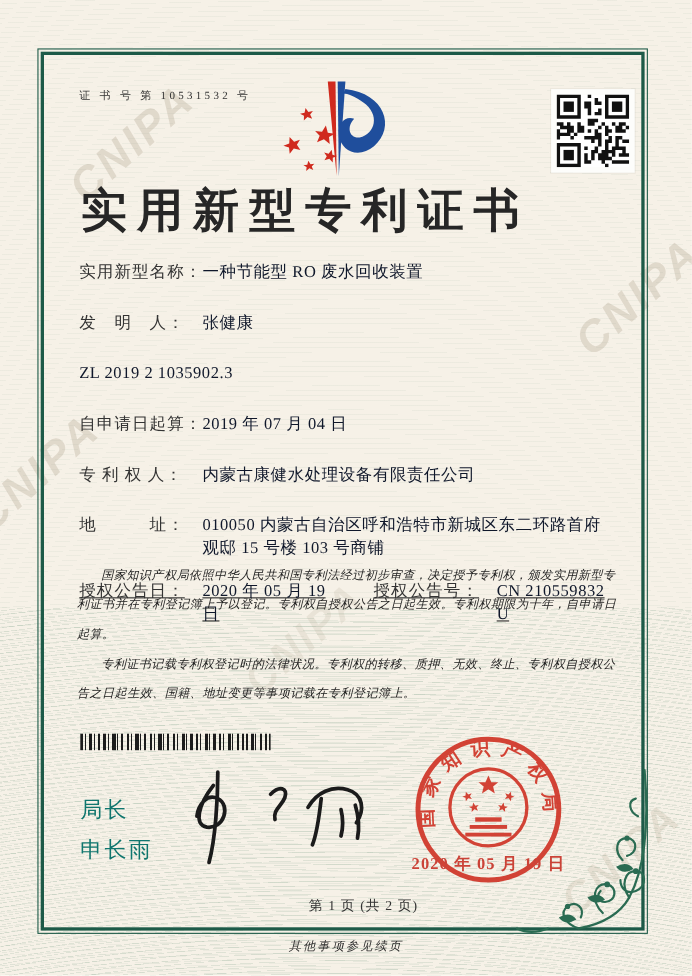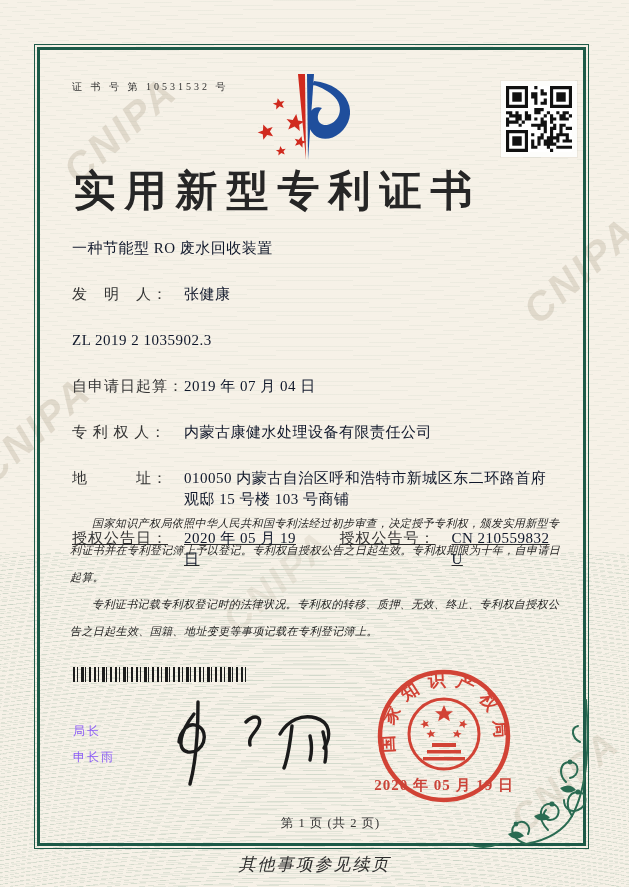--- a/index.html
+++ b/index.html
@@ -70,34 +70,34 @@
     font-size:11px;line-height:27px;font-style:italic;color:#1f1f1f;letter-spacing:0.4px;
   }
   .paras p{margin:0;text-indent:2em;}
   .barcode{
     position:absolute;left:73px;top:667px;width:173px;height:15px;
     background:repeating-linear-gradient(90deg,
       #1c1c1c 0 2px,transparent 2px 4px,#1c1c1c 4px 5px,transparent 5px 8px,
       #1c1c1c 8px 11px,transparent 11px 12px,#1c1c1c 12px 13px,transparent 13px 16px,
       #1c1c1c 16px 18px,transparent 18px 21px);
   }
-  .officer{position:absolute;left:73px;top:723px;font-size:12px;letter-spacing:2px;color:#8b5cf6;}
+  .officer{position:absolute;left:73px;top:723px;font-size:20px;letter-spacing:2px;color:#0f766e;}
   .officer .line{margin-bottom:9px;}
   .signature{position:absolute;left:160px;top:692px;}
   .seal{position:absolute;left:372px;top:664px;}
   .seal-arc-text{font-size:17.5px;font-weight:bold;letter-spacing:9px;fill:#d03527;}
   .seal-date{font-size:15px;font-weight:bold;fill:#c8352a;letter-spacing:1px;}
   .corner-flourish{position:absolute;left:468px;top:698px;z-index:2;pointer-events:none;}
   .page-num{
     position:absolute;left:16px;top:815px;width:629px;text-align:center;
     font-size:12.5px;color:#333;letter-spacing:1px;z-index:3;
   }
   .footer-note{
     position:absolute;left:0;top:853px;width:629px;text-align:center;
-    font-size:17px;font-style:italic;color:#2d2d2d;letter-spacing:2px;z-index:3;
+    font-size:11px;font-style:italic;color:#2d2d2d;letter-spacing:2px;z-index:3;
   }
 </style>
 </head>
 <body>
 
 <div class="page">
 
   <div class="waves-soft"></div>
   <div class="waves-strong"></div>
 
@@ -146,20 +146,21 @@
             <rect x="6" y="48" width="9" height="9"></rect>
           <path id="qr-mods" d="M27,0h3v3h-3zM33,3h3v3h-3zM24,6h3v3h-3zM27,6h3v3h-3zM33,6h3v3h-3zM36,6h3v3h-3zM24,9h3v3h-3zM27,9h3v3h-3zM27,12h3v3h-3zM36,12h3v3h-3zM27,15h3v3h-3zM33,15h3v3h-3zM36,15h3v3h-3zM27,21h3v3h-3zM30,21h3v3h-3zM33,21h3v3h-3zM0,24h3v3h-3zM3,24h3v3h-3zM9,24h3v3h-3zM18,24h3v3h-3zM27,24h3v3h-3zM30,24h3v3h-3zM39,24h3v3h-3zM48,24h3v3h-3zM54,24h3v3h-3zM57,24h3v3h-3zM3,27h3v3h-3zM6,27h3v3h-3zM9,27h3v3h-3zM12,27h3v3h-3zM18,27h3v3h-3zM21,27h3v3h-3zM36,27h3v3h-3zM42,27h3v3h-3zM51,27h3v3h-3zM54,27h3v3h-3zM60,27h3v3h-3zM0,30h3v3h-3zM9,30h3v3h-3zM12,30h3v3h-3zM18,30h3v3h-3zM21,30h3v3h-3zM27,30h3v3h-3zM33,30h3v3h-3zM42,30h3v3h-3zM45,30h3v3h-3zM51,30h3v3h-3zM54,30h3v3h-3zM57,30h3v3h-3zM0,33h3v3h-3zM3,33h3v3h-3zM6,33h3v3h-3zM9,33h3v3h-3zM15,33h3v3h-3zM33,33h3v3h-3zM36,33h3v3h-3zM42,33h3v3h-3zM0,36h3v3h-3zM12,36h3v3h-3zM24,36h3v3h-3zM27,36h3v3h-3zM30,36h3v3h-3zM33,36h3v3h-3zM36,36h3v3h-3zM45,36h3v3h-3zM51,36h3v3h-3zM54,36h3v3h-3zM30,39h3v3h-3zM36,39h3v3h-3zM42,39h3v3h-3zM45,39h3v3h-3zM51,39h3v3h-3zM57,39h3v3h-3zM60,39h3v3h-3zM36,42h3v3h-3zM42,42h3v3h-3zM51,42h3v3h-3zM24,45h3v3h-3zM33,45h3v3h-3zM42,45h3v3h-3zM48,45h3v3h-3zM51,45h3v3h-3zM54,45h3v3h-3zM57,45h3v3h-3zM30,48h3v3h-3zM33,48h3v3h-3zM39,48h3v3h-3zM42,48h3v3h-3zM45,48h3v3h-3zM48,48h3v3h-3zM57,48h3v3h-3zM24,51h3v3h-3zM30,51h3v3h-3zM36,51h3v3h-3zM39,51h3v3h-3zM42,51h3v3h-3zM48,51h3v3h-3zM54,51h3v3h-3zM57,51h3v3h-3zM60,51h3v3h-3zM24,54h3v3h-3zM30,54h3v3h-3zM36,54h3v3h-3zM39,54h3v3h-3zM42,54h3v3h-3zM45,54h3v3h-3zM24,57h3v3h-3zM27,57h3v3h-3zM39,57h3v3h-3zM48,57h3v3h-3zM51,57h3v3h-3zM54,57h3v3h-3zM57,57h3v3h-3zM60,57h3v3h-3zM42,60h3v3h-3z"></path>
         </g>
       </svg>
     </div>
 
     <div class="title">实用新型专利证书</div>
 
     <div class="fields">
       <div class="frow">
+        <span class="flabel">实用新型名称：</span>
         <span class="fvalue">一种节能型 RO 废水回收装置</span>
       </div>
       <div class="frow">
         <span class="flabel">发　明　人：</span>
         <span class="fvalue">张健康</span>
       </div>
       <div class="frow">
         <span class="fvalue">ZL 2019 2 1035902.3</span>
       </div>
       <div class="frow">

